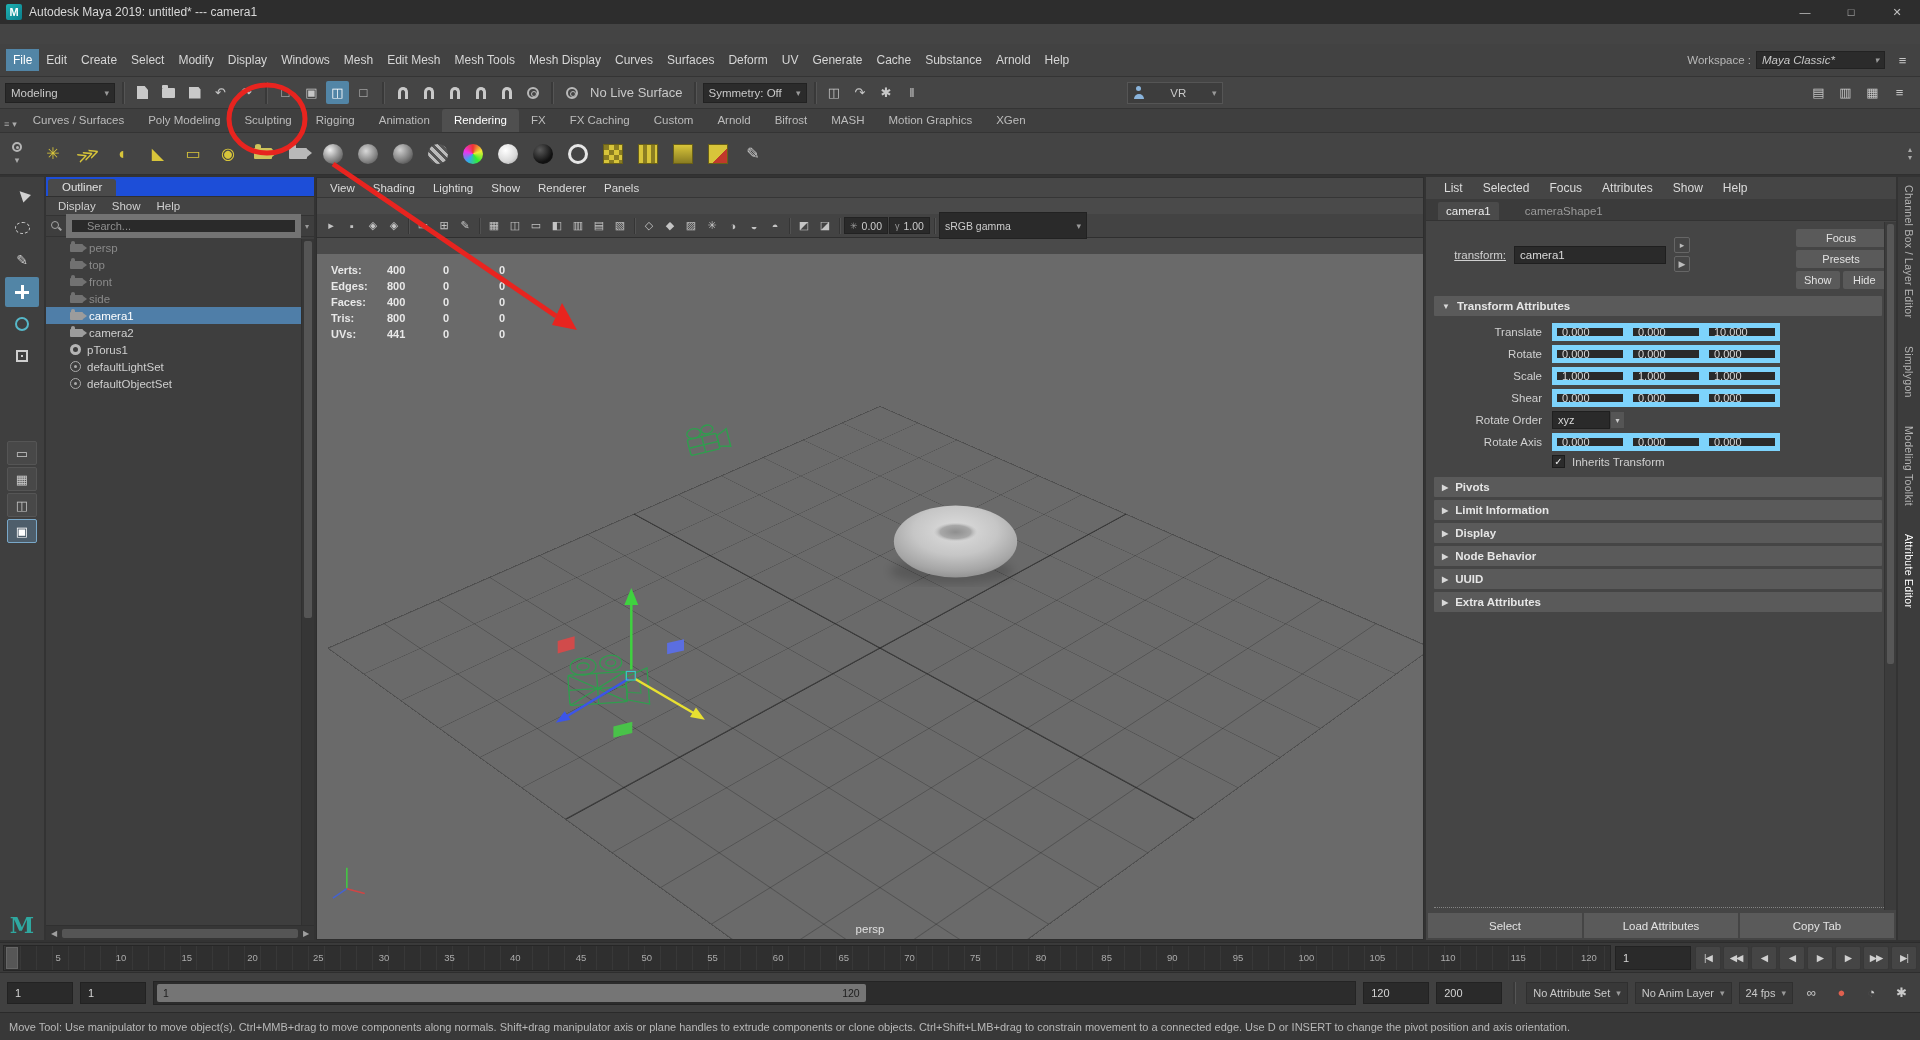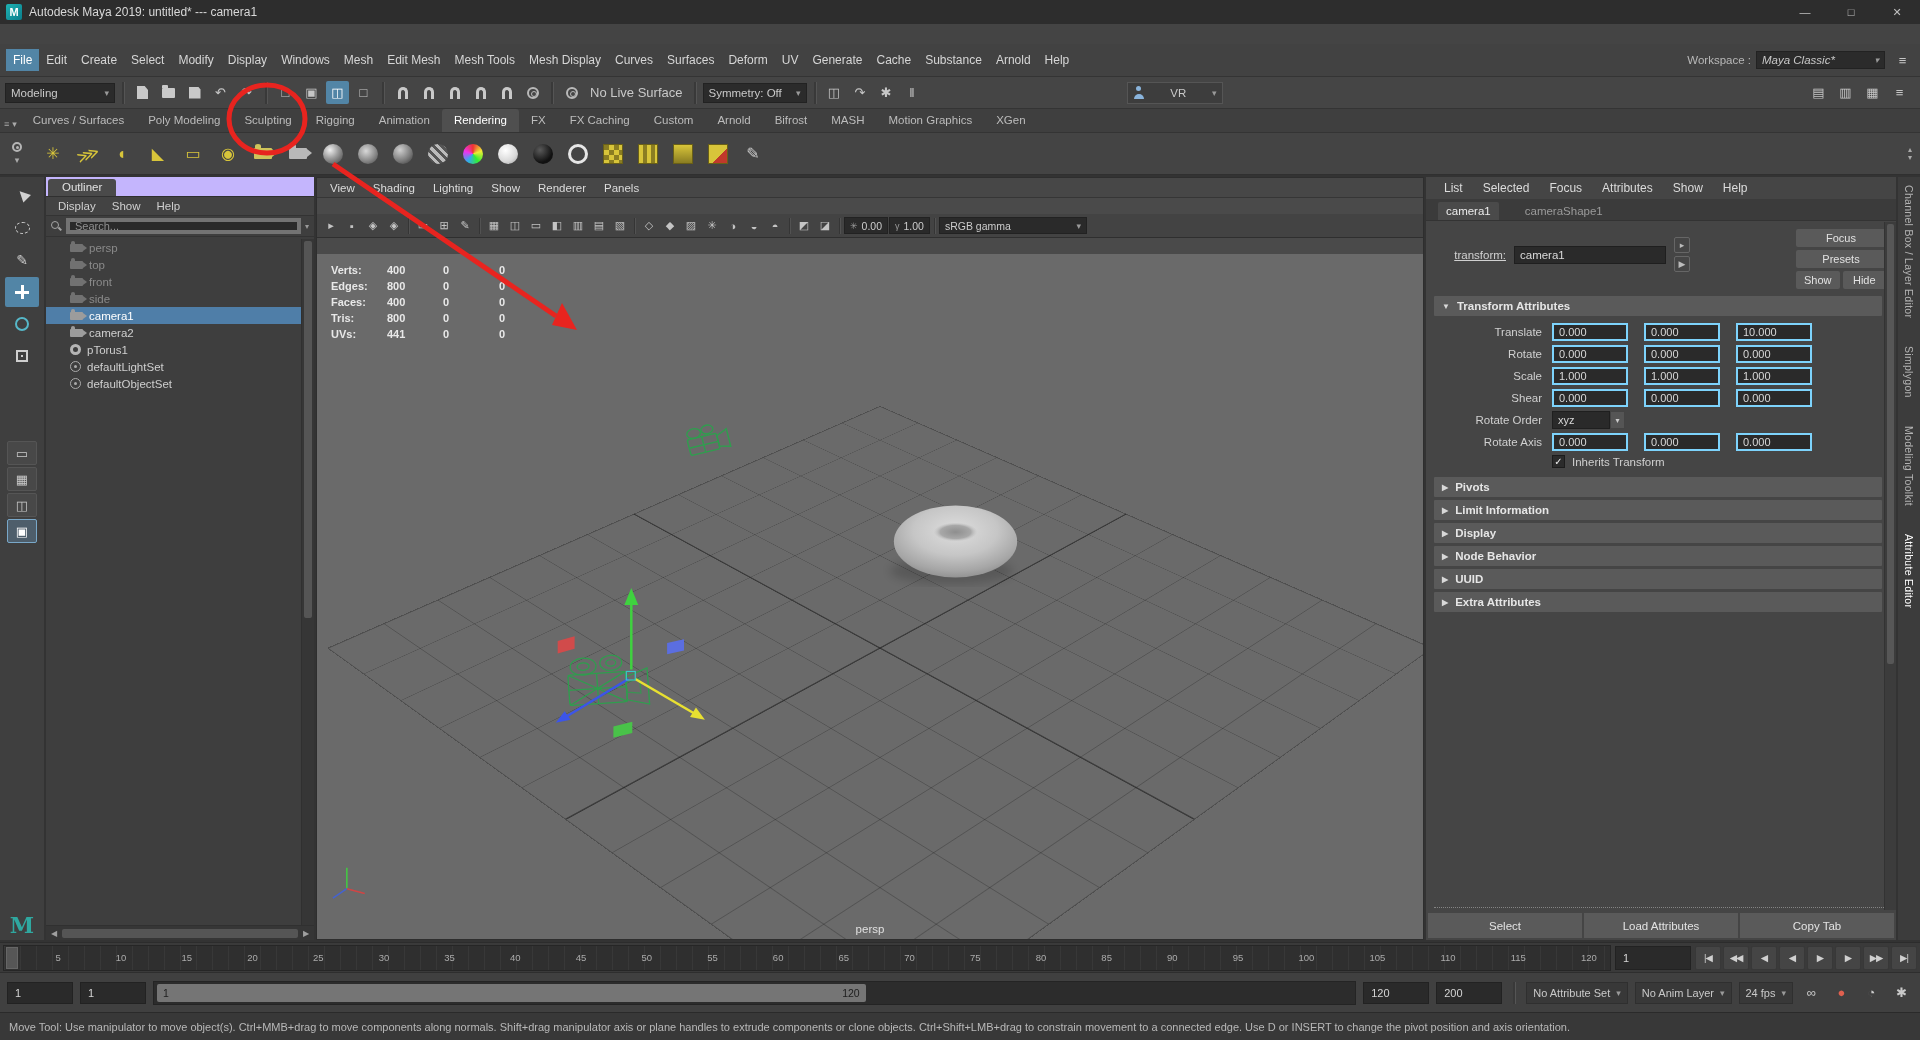--- a/index.html
+++ b/index.html
@@ -95,29 +95,29 @@
 .ic-scale{width:12px;height:12px;border:2px solid #cfcfcf;position:relative;}
 .ic-scale::after{content:"";position:absolute;left:3px;top:3px;width:2px;height:2px;background:#cfcfcf;}
 .lay-gap{height:66px;}
 .lay{width:30px;height:24px;display:flex;align-items:center;justify-content:center;background:#484848;border:1px solid #555;color:#c9c9c9;font-size:13px;border-radius:2px;}
 .lay.active{border-color:#79a8c9;background:#51637022;color:#fff;background:#4e5e6b;}
 .tbx .spacer{flex:1;}
 .maya-logo{color:#2fa8a0;font-weight:bold;font-size:22px;font-family:"DejaVu Serif",serif;margin-bottom:2px;}
 
 
 .outliner{width:268px;background:#3e3e3e;display:flex;flex-direction:column;flex:0 0 auto;position:relative;}
-.out-tabbar{height:20px;background:#c4b5fd;display:flex;border-bottom:1px solid #303030;}
+.out-tabbar{height:20px;background:#1d4ed8;display:flex;border-bottom:1px solid #303030;}
 .out-tab{padding:2px 14px 0;background:#4a4a4a;border-radius:3px 3px 0 0;margin:2px 0 0 2px;font-size:11.5px;color:#e2e2e2;}
 .out-menus{height:19px;display:flex;gap:0;padding:0 4px;align-items:center;font-size:11.5px;color:#d0d0d0;background:#434343;border-bottom:1px solid #333;}
 .out-menus span{padding:0 8px;}
 .search-row{height:21px;display:flex;align-items:center;gap:4px;padding:0 5px;border-bottom:1px solid #333;}
 .ic-mag{width:11px;height:11px;position:relative;flex:0 0 auto;}
 .ic-mag::before{content:"";position:absolute;left:0;top:0;width:6px;height:6px;border:1.5px solid #a5a5a5;border-radius:50%;}
 .ic-mag::after{content:"";position:absolute;left:7px;top:7px;width:4px;height:1.5px;background:#a5a5a5;transform:rotate(45deg);}
-.search-input{flex:1;height:16px;background:#2a2a2a;border:4px solid #737373;color:#8f8f8f;font-size:11px;display:flex;align-items:center;padding:0 5px;}
+.search-input{flex:1;height:24px;background:#2a2a2a;border:6px solid #737373;color:#8f8f8f;font-size:11px;display:flex;align-items:center;padding:0 15px;}
 .out-tree{flex:1;padding-top:2px;overflow:hidden;margin-right:13px;}
 .out-row{height:17px;display:flex;align-items:center;gap:6px;padding-left:24px;font-size:11.5px;color:#cfcfcf;}
 .out-row.dim{color:#8a8a8a;}
 .out-row.dim .oic{opacity:.55;}
 .out-row.selected{background:#4f7ea8;color:#fff;}
 .oic{flex:0 0 auto;}
 .oc-cam{width:13px;height:8px;background:#9c9c9c;border-radius:1px;position:relative;}
 .oc-cam::before{content:"";position:absolute;right:-4px;top:1px;border-top:3px solid transparent;border-bottom:3px solid transparent;border-left:4px solid #9c9c9c;}
 .oc-cam::after{content:"";position:absolute;left:1px;top:-3px;width:4px;height:3px;background:#9c9c9c;border-radius:50% 50% 0 0;}
 .oc-torus{width:11px;height:11px;border-radius:50%;border:3px solid #b5b5b5;}
@@ -131,21 +131,21 @@
 
 
 .vp{flex:1;display:flex;flex-direction:column;border:1px solid #2e2e2e;background:#4a4a4a;min-width:0;gap:16px;}
 .vp-menus{height:20px;display:flex;align-items:center;background:#474747;padding:0 4px;border-bottom:1px solid #363636;font-size:11.5px;color:#dcdcdc;}
 .vp-menus span{padding:0 9px;}
 .vp-tools{height:24px;display:flex;align-items:center;background:#434343;border-bottom:1px solid #2f2f2f;padding:0 4px;gap:1px;}
 .vt{width:20px;height:20px;display:flex;align-items:center;justify-content:center;color:#c4c4c4;font-size:11px;flex:0 0 auto;}
 .vsep{width:1px;height:16px;background:#353535;box-shadow:1px 0 0 #525252;margin:0 3px;flex:0 0 auto;}
 .vt-field{height:17px;background:#2a2a2a;border:1px solid #222;display:flex;align-items:center;gap:4px;padding:0 5px;font-size:10.5px;color:#ccc;flex:0 0 auto;}
 .vt-glyph{color:#9b9b9b;font-size:9px;}
-.vt-dd{height:17px;width:148px;background:#2a2a2a;border:1px solid #222;display:flex;align-items:center;justify-content:space-between;padding:0 5px;font-size:10.5px;color:#ccc;}
+.vt-dd{height:27px;width:148px;background:#2a2a2a;border:1px solid #222;display:flex;align-items:center;justify-content:space-between;padding:0 5px;font-size:10.5px;color:#ccc;}
 .vp-content{flex:1;position:relative;overflow:hidden;background:#6a6a6a;}
 .grid-plane{position:absolute;left:50.9%;top:57.5%;width:780px;height:780px;transform:translate(-50%,-50%) perspective(1900px) rotateX(57deg) rotateZ(45deg);background-image:linear-gradient(rgba(20,20,20,.45),rgba(20,20,20,.45)),linear-gradient(rgba(20,20,20,.45),rgba(20,20,20,.45)),repeating-linear-gradient(to right,rgba(0,0,0,.22) 0 1px,transparent 1px 65px),repeating-linear-gradient(to bottom,rgba(0,0,0,.22) 0 1px,transparent 1px 65px);background-size:2px 100%,100% 2px,100% 100%,100% 100%;background-position:center,center,0 0,0 0;background-repeat:no-repeat,no-repeat,repeat,repeat;outline:1px solid rgba(0,0,0,.28);}
 .scene{position:absolute;inset:0;width:100%;height:100%;z-index:2;}
 .hud{position:absolute;left:14px;top:8px;font-size:11px;font-weight:bold;color:#e8e8e8;z-index:5;}
 .hud-row{display:flex;line-height:16px;}
 .hud-label{width:56px;}
 .hud-v{width:56px;}
 .vp-cam-label{position:absolute;bottom:4px;left:50%;transform:translateX(-50%);color:#e0e0e0;font-size:11.5px;z-index:5;}
 
 
@@ -163,21 +163,21 @@
 .mini-ic{width:16px;height:16px;border:1px solid #666;border-radius:2px;display:flex;align-items:center;justify-content:center;font-size:9px;color:#bbb;}
 .ae-head-btns{display:flex;flex-direction:column;gap:3px;width:90px;}
 .ae-btn{height:18px;background:#5a5a5a;display:flex;align-items:center;justify-content:center;font-size:11px;color:#e2e2e2;border-radius:2px;}
 .ae-btn-row{display:flex;gap:3px;}
 .ae-btn-row .ae-btn{flex:1;}
 .ae-sec{height:20px;background:#5a5a5a;display:flex;align-items:center;gap:7px;padding:0 8px;margin:3px 14px 0 8px;font-size:11.5px;color:#e6e6e6;font-weight:bold;border-radius:1px;}
 .tri{font-size:8px;color:#d8d8d8;}
 .ae-rows{padding:7px 14px 2px 8px;}
 .ae-row{display:flex;align-items:center;margin-bottom:4px;}
 .ae-rl{width:118px;text-align:right;padding-right:10px;font-size:11.5px;color:#d0d0d0;flex:0 0 auto;}
-.nf{width:76px;height:18px;background:#2a2a2a;border:2px solid #7dd3fc;color:#d8d8d8;font-size:11px;display:flex;align-items:center;padding:1px 5px;margin-right:16px;}
+.nf{width:76px;height:18px;background:#2a2a2a;border:5px solid #7dd3fc;color:#d8d8d8;font-size:11px;display:flex;align-items:center;padding:1px 5px;margin-right:0;}
 .dd-sm{width:58px;height:18px;background:#2a2a2a;border:1px solid #1f1f1f;color:#d8d8d8;font-size:11px;display:flex;align-items:center;padding:0 5px;}
 .dd-btn{width:15px;height:18px;background:#555;border:1px solid #444;display:flex;align-items:center;justify-content:center;font-size:8px;color:#ccc;}
 .cb{width:13px;height:13px;background:#2b2b2b;border:1px solid #1c1c1c;display:flex;align-items:center;justify-content:center;color:#eee;font-size:10px;margin-right:7px;}
 .ae-fill{flex:1;}
 .ae-dots{border-top:1px dotted #848484;margin:0 8px 5px;}
 .ae-footer{display:flex;gap:2px;padding:0 2px 2px;}
 .ae-fbtn{flex:1;height:25px;background:#5a5a5a;display:flex;align-items:center;justify-content:center;font-size:11.5px;color:#e2e2e2;}
 .ae-scroll{position:absolute;right:0;top:45px;bottom:30px;width:12px;background:#3c3c3c;border-left:1px solid #333;}
 .ae-sthumb{position:absolute;top:2px;left:2px;right:2px;height:64%;background:#575757;border-radius:2px;}
 

